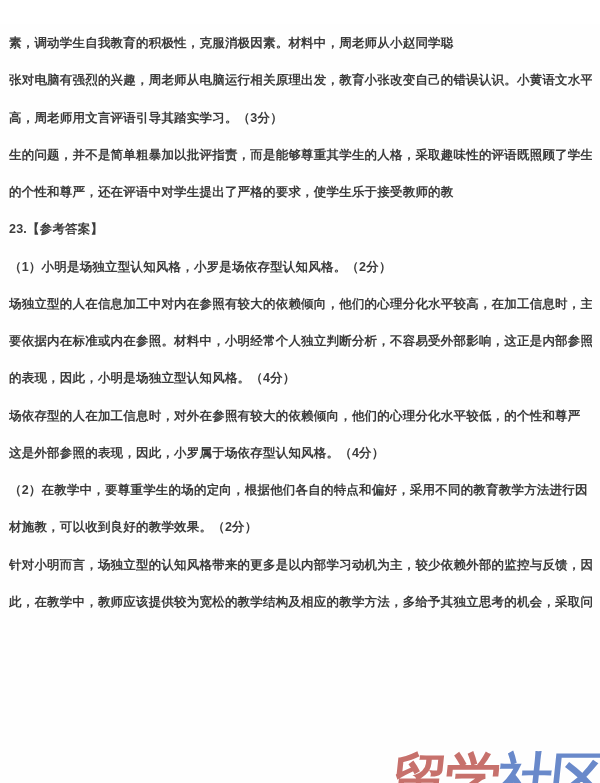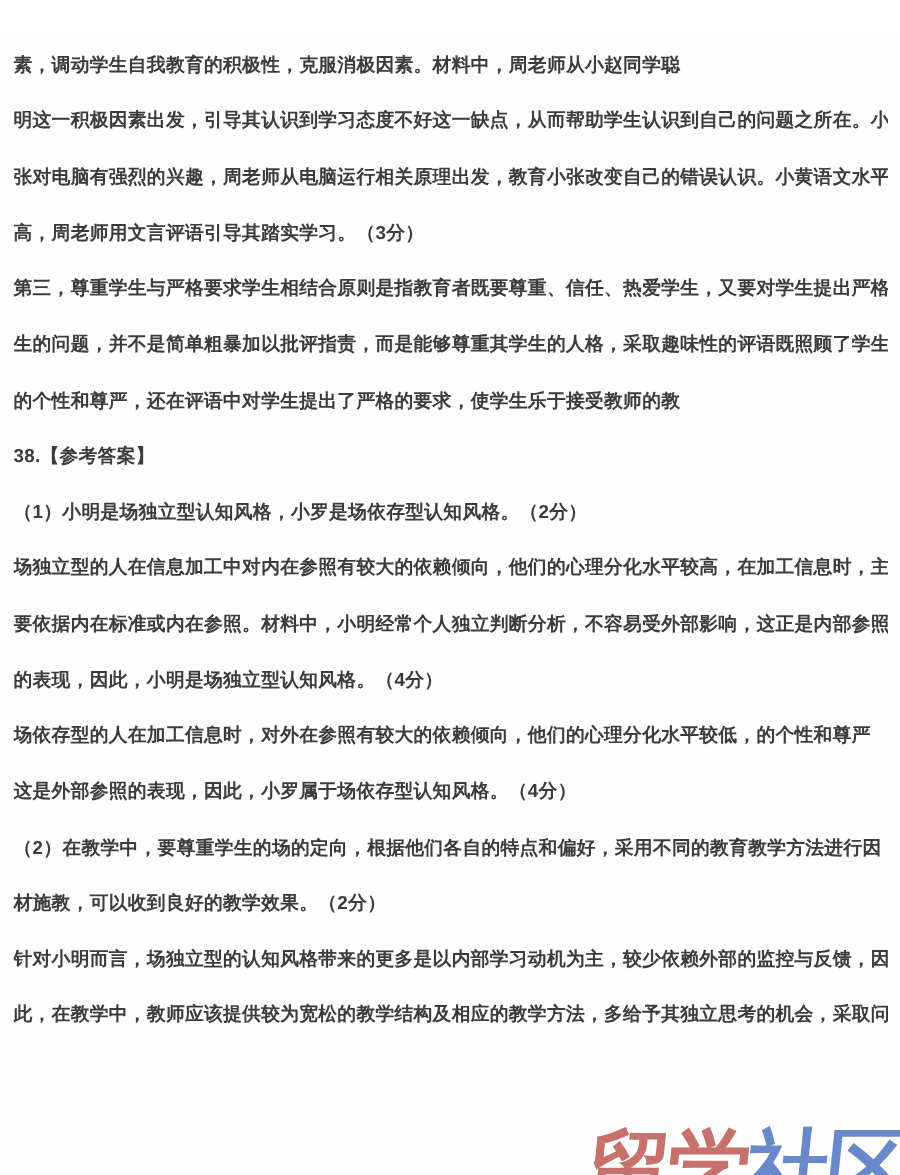--- a/index.html
+++ b/index.html
@@ -47,27 +47,25 @@
   }
   .watermark .wm-left  { color: rgba(178, 58, 51, 0.72); }
   .watermark .wm-right { color: rgba(47, 91, 181, 0.72); }
 </style>
 </head>
 <body>
 
 <div class="page">
 
   <div class="doc-line">素，调动学生自我教育的积极性，克服消极因素。材料中，周老师从小赵同学聪</div>
-  <div class="doc-line">明这一积极因素出发，引导其认识到学习态度不好这一缺点，从而帮助学生认识到自己的问题之所在。小</div>
   <div class="doc-line">张对电脑有强烈的兴趣，周老师从电脑运行相关原理出发，教育小张改变自己的错误认识。小黄语文水平</div>
   <div class="doc-line">高，周老师用文言评语引导其踏实学习。（3分）</div>
-  <div class="doc-line">第三，尊重学生与严格要求学生相结合原则是指教育者既要尊重、信任、热爱学生，又要对学生提出严格</div>
   <div class="doc-line">生的问题，并不是简单粗暴加以批评指责，而是能够尊重其学生的人格，采取趣味性的评语既照顾了学生</div>
   <div class="doc-line">的个性和尊严，还在评语中对学生提出了严格的要求，使学生乐于接受教师的教</div>
-  <div class="doc-line">38.【参考答案】</div>
+  <div class="doc-line">23.【参考答案】</div>
   <div class="doc-line">（1）小明是场独立型认知风格，小罗是场依存型认知风格。（2分）</div>
   <div class="doc-line">场独立型的人在信息加工中对内在参照有较大的依赖倾向，他们的心理分化水平较高，在加工信息时，主</div>
   <div class="doc-line">要依据内在标准或内在参照。材料中，小明经常个人独立判断分析，不容易受外部影响，这正是内部参照</div>
   <div class="doc-line">的表现，因此，小明是场独立型认知风格。（4分）</div>
   <div class="doc-line">场依存型的人在加工信息时，对外在参照有较大的依赖倾向，他们的心理分化水平较低，的个性和尊严</div>
   <div class="doc-line">这是外部参照的表现，因此，小罗属于场依存型认知风格。（4分）</div>
   <div class="doc-line">（2）在教学中，要尊重学生的场的定向，根据他们各自的特点和偏好，采用不同的教育教学方法进行因</div>
   <div class="doc-line">材施教，可以收到良好的教学效果。（2分）</div>
   <div class="doc-line">针对小明而言，场独立型的认知风格带来的更多是以内部学习动机为主，较少依赖外部的监控与反馈，因</div>
   <div class="doc-line">此，在教学中，教师应该提供较为宽松的教学结构及相应的教学方法，多给予其独立思考的机会，采取问</div>

